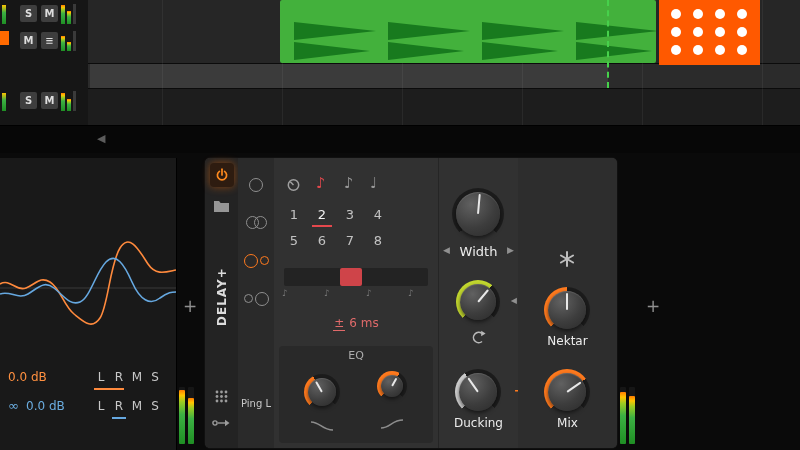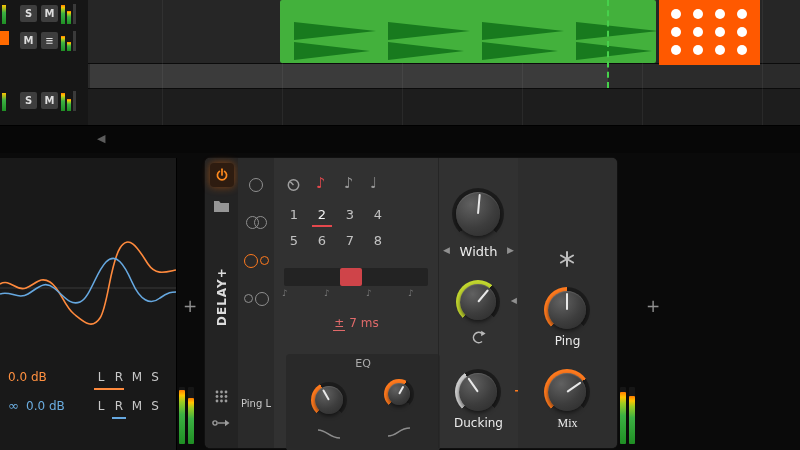--- a/index.html
+++ b/index.html
@@ -250,24 +250,24 @@
       <div class="abs" style="left:10px;top:110px;width:144px;height:18px;background:#232323;border-radius:2px;">
         <div class="abs" style="left:56px;top:0;width:22px;height:18px;background:#cf4449;border-radius:2px;"></div>
       </div>
       <span class="tick" style="left:8px;top:130px;">♪</span>
       <span class="tick" style="left:50px;top:130px;">♪</span>
       <span class="tick" style="left:92px;top:130px;">♪</span>
       <span class="tick" style="left:134px;top:130px;">♪</span>
 
       <div class="abs" style="left:0;top:158px;width:164px;text-align:center;font-size:12px;color:#e06a6a;">
         <span class="pm">±</span>
-        <span>7 ms</span>
-      </div>
-
-      <div class="abs" style="left:12px;top:188px;width:154px;height:97px;background:#292929;border-radius:4px;margin-top:8px;">
+        <span>6 ms</span>
+      </div>
+
+      <div class="abs" style="left:5px;top:188px;width:154px;height:97px;background:#292929;border-radius:4px;">
         <div class="lbl" style="top:3px;font-size:11px;color:#ababab;">EQ</div>
         <div class="knob" style="left:25px;top:28px;width:36px;height:36px;--arc:105deg;--c:#ff7a1e;--rot:150deg;">
           <div class="ring"></div>
             <div class="body"></div>
             <div class="ptr"></div>
         </div>
         <div class="knob" style="left:98px;top:25px;width:30px;height:30px;--arc:165deg;--c:#ff7a1e;--rot:210deg;">
           <div class="ring"></div>
             <div class="body"></div>
             <div class="ptr"></div>
@@ -320,28 +320,28 @@
         <i></i>
           <i style="transform:rotate(60deg);"></i>
           <i style="transform:rotate(120deg);"></i>
       </div>
 
       <div class="knob" style="left:26px;top:129px;width:46px;height:46px;--arc:135deg;--c:#ff7a1e;--rot:180deg;">
         <div class="ring"></div>
           <div class="body"></div>
           <div class="ptr"></div>
       </div>
-      <div class="lbl" style="top:176px;font-size:12px;">Ping</div>
+      <div class="lbl" style="top:176px;font-size:12px;">Nektar</div>
 
       <div class="knob" style="left:26px;top:211px;width:46px;height:46px;--arc:190deg;--c:#ff7a1e;--rot:235deg;">
         <div class="ring"></div>
           <div class="body"></div>
           <div class="ptr"></div>
       </div>
-      <div class="lbl" style="top:258px;font-size:12px;font-family:Liberation Serif, serif;">Mix</div>
+      <div class="lbl" style="top:258px;font-size:12px;">Mix</div>
     </div>
   </div>
 
   <div class="vmeter" style="left:620px;top:387px;">
     <div class="tr">
         <div class="fl" style="height:92%;"></div>
       </div>
     <div class="tr">
         <div class="fl" style="height:84%;"></div>
       </div>

